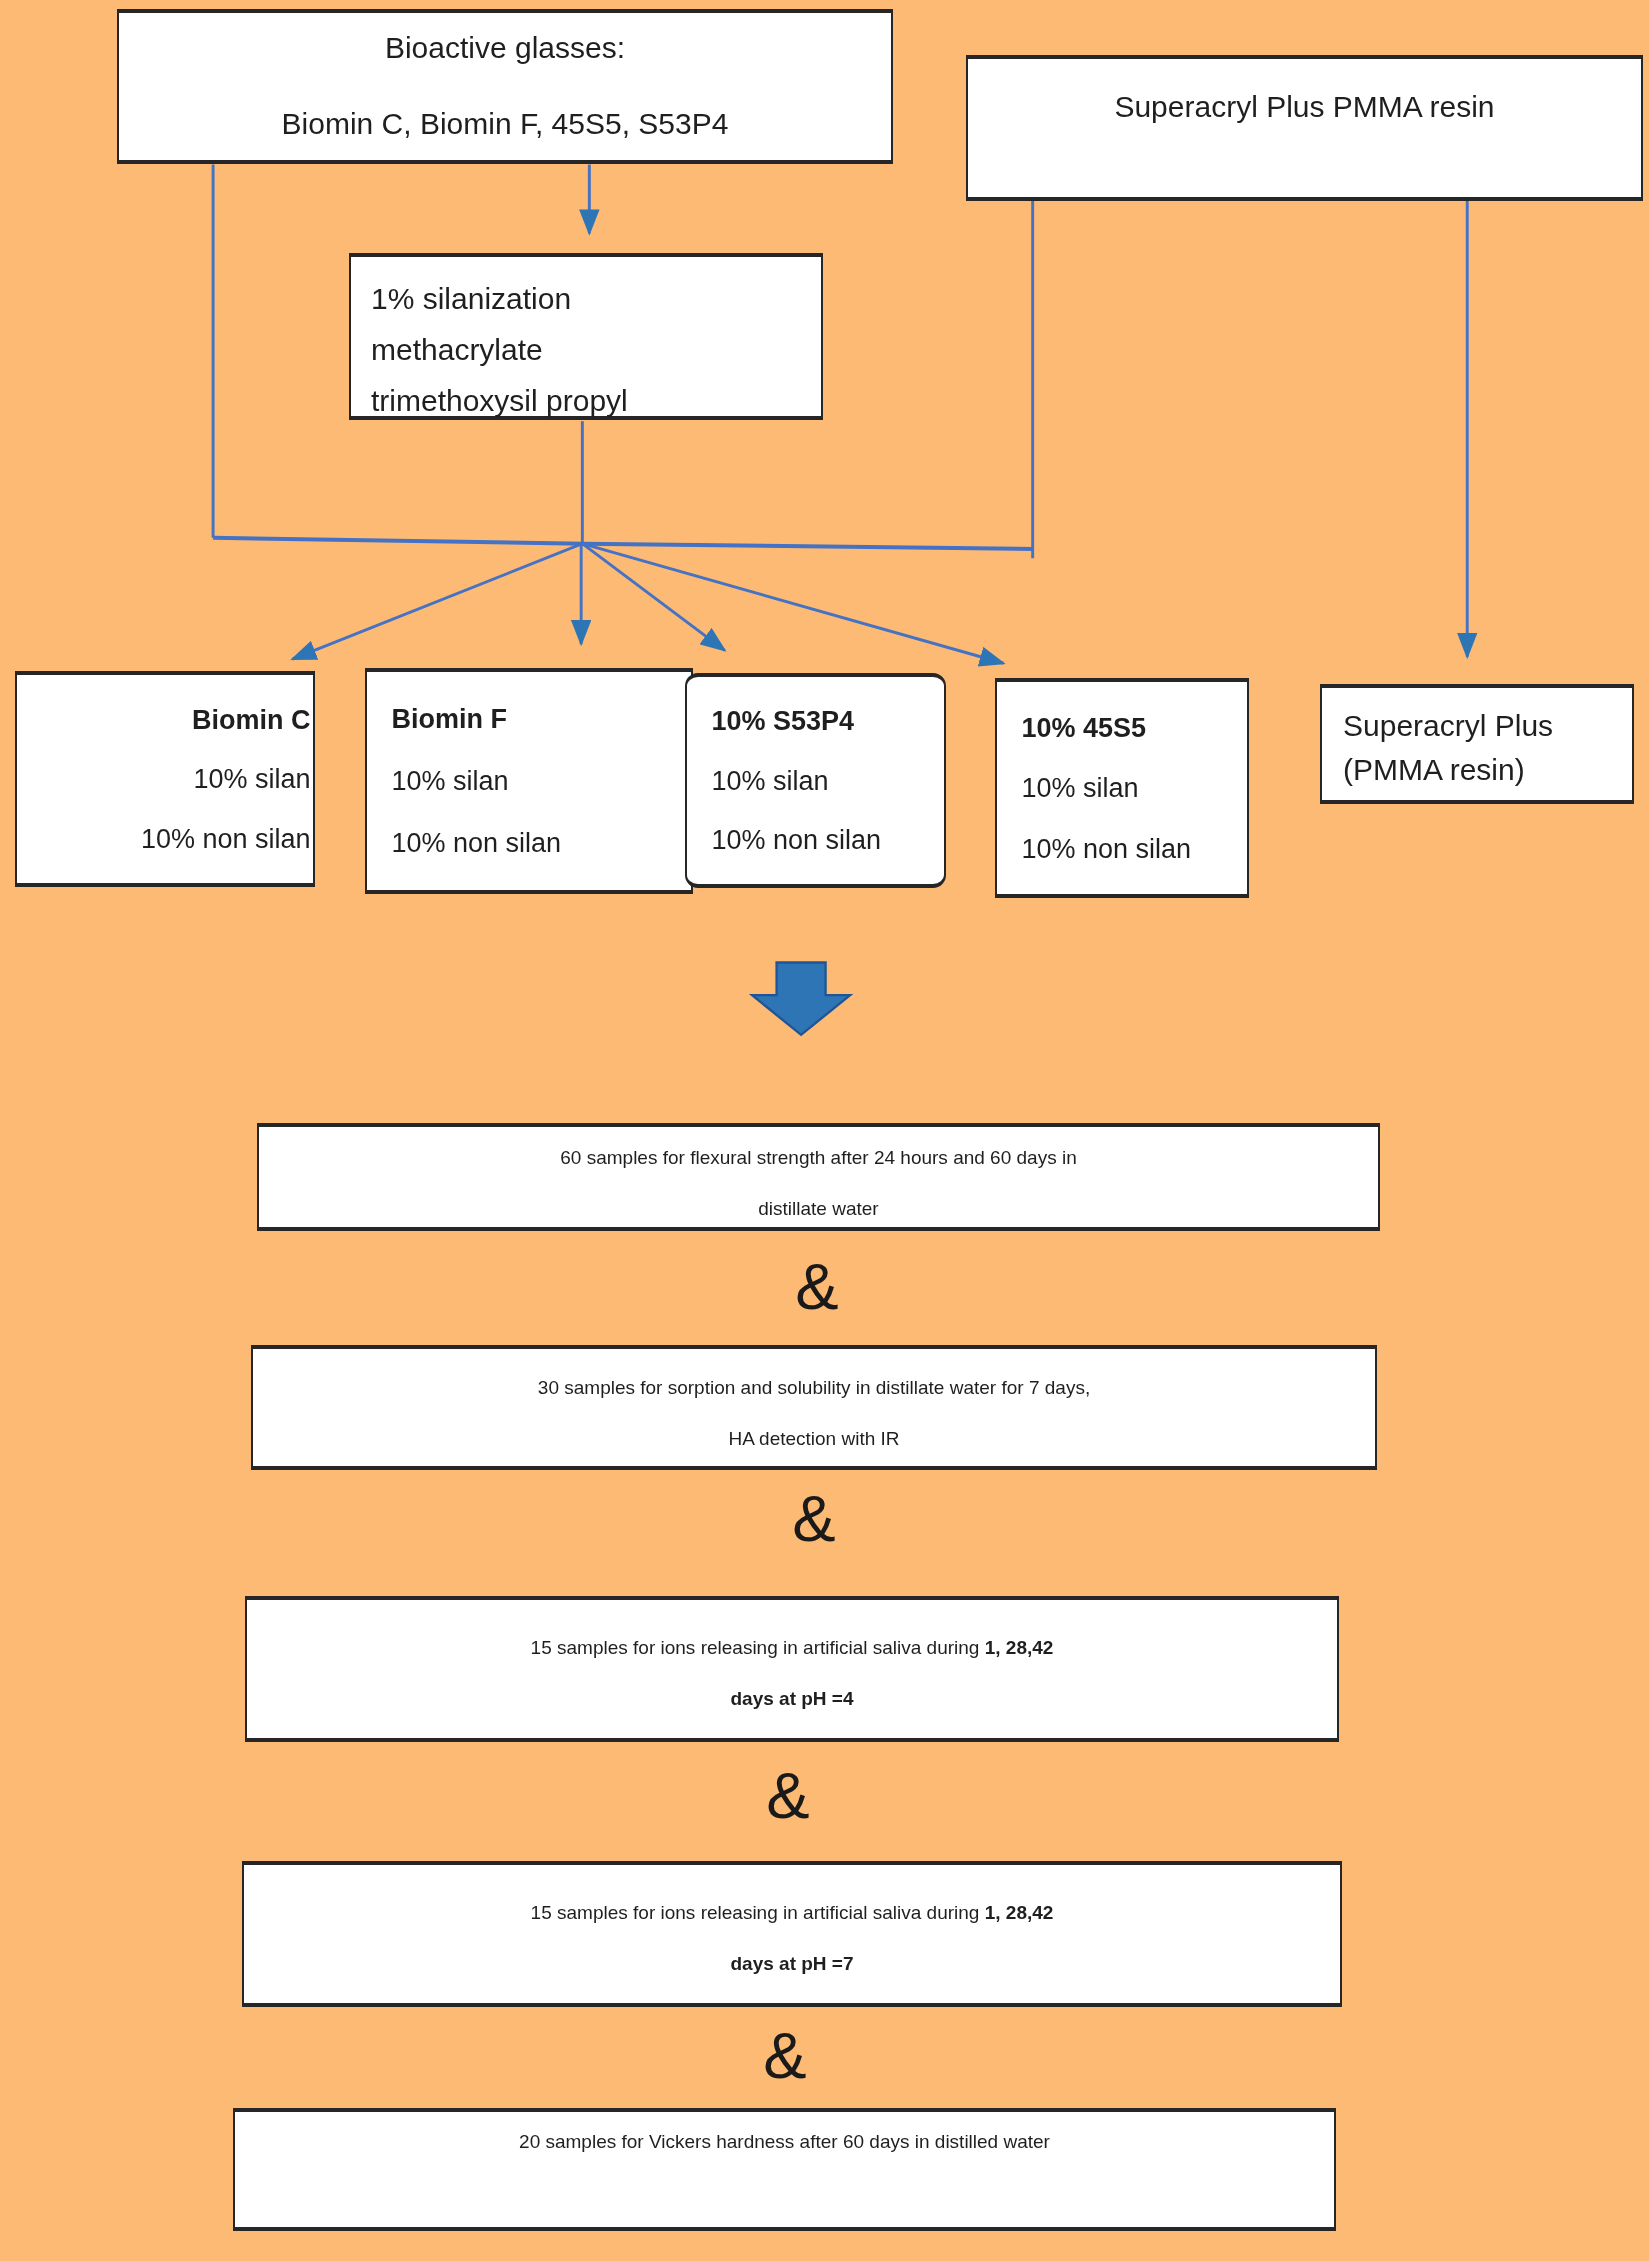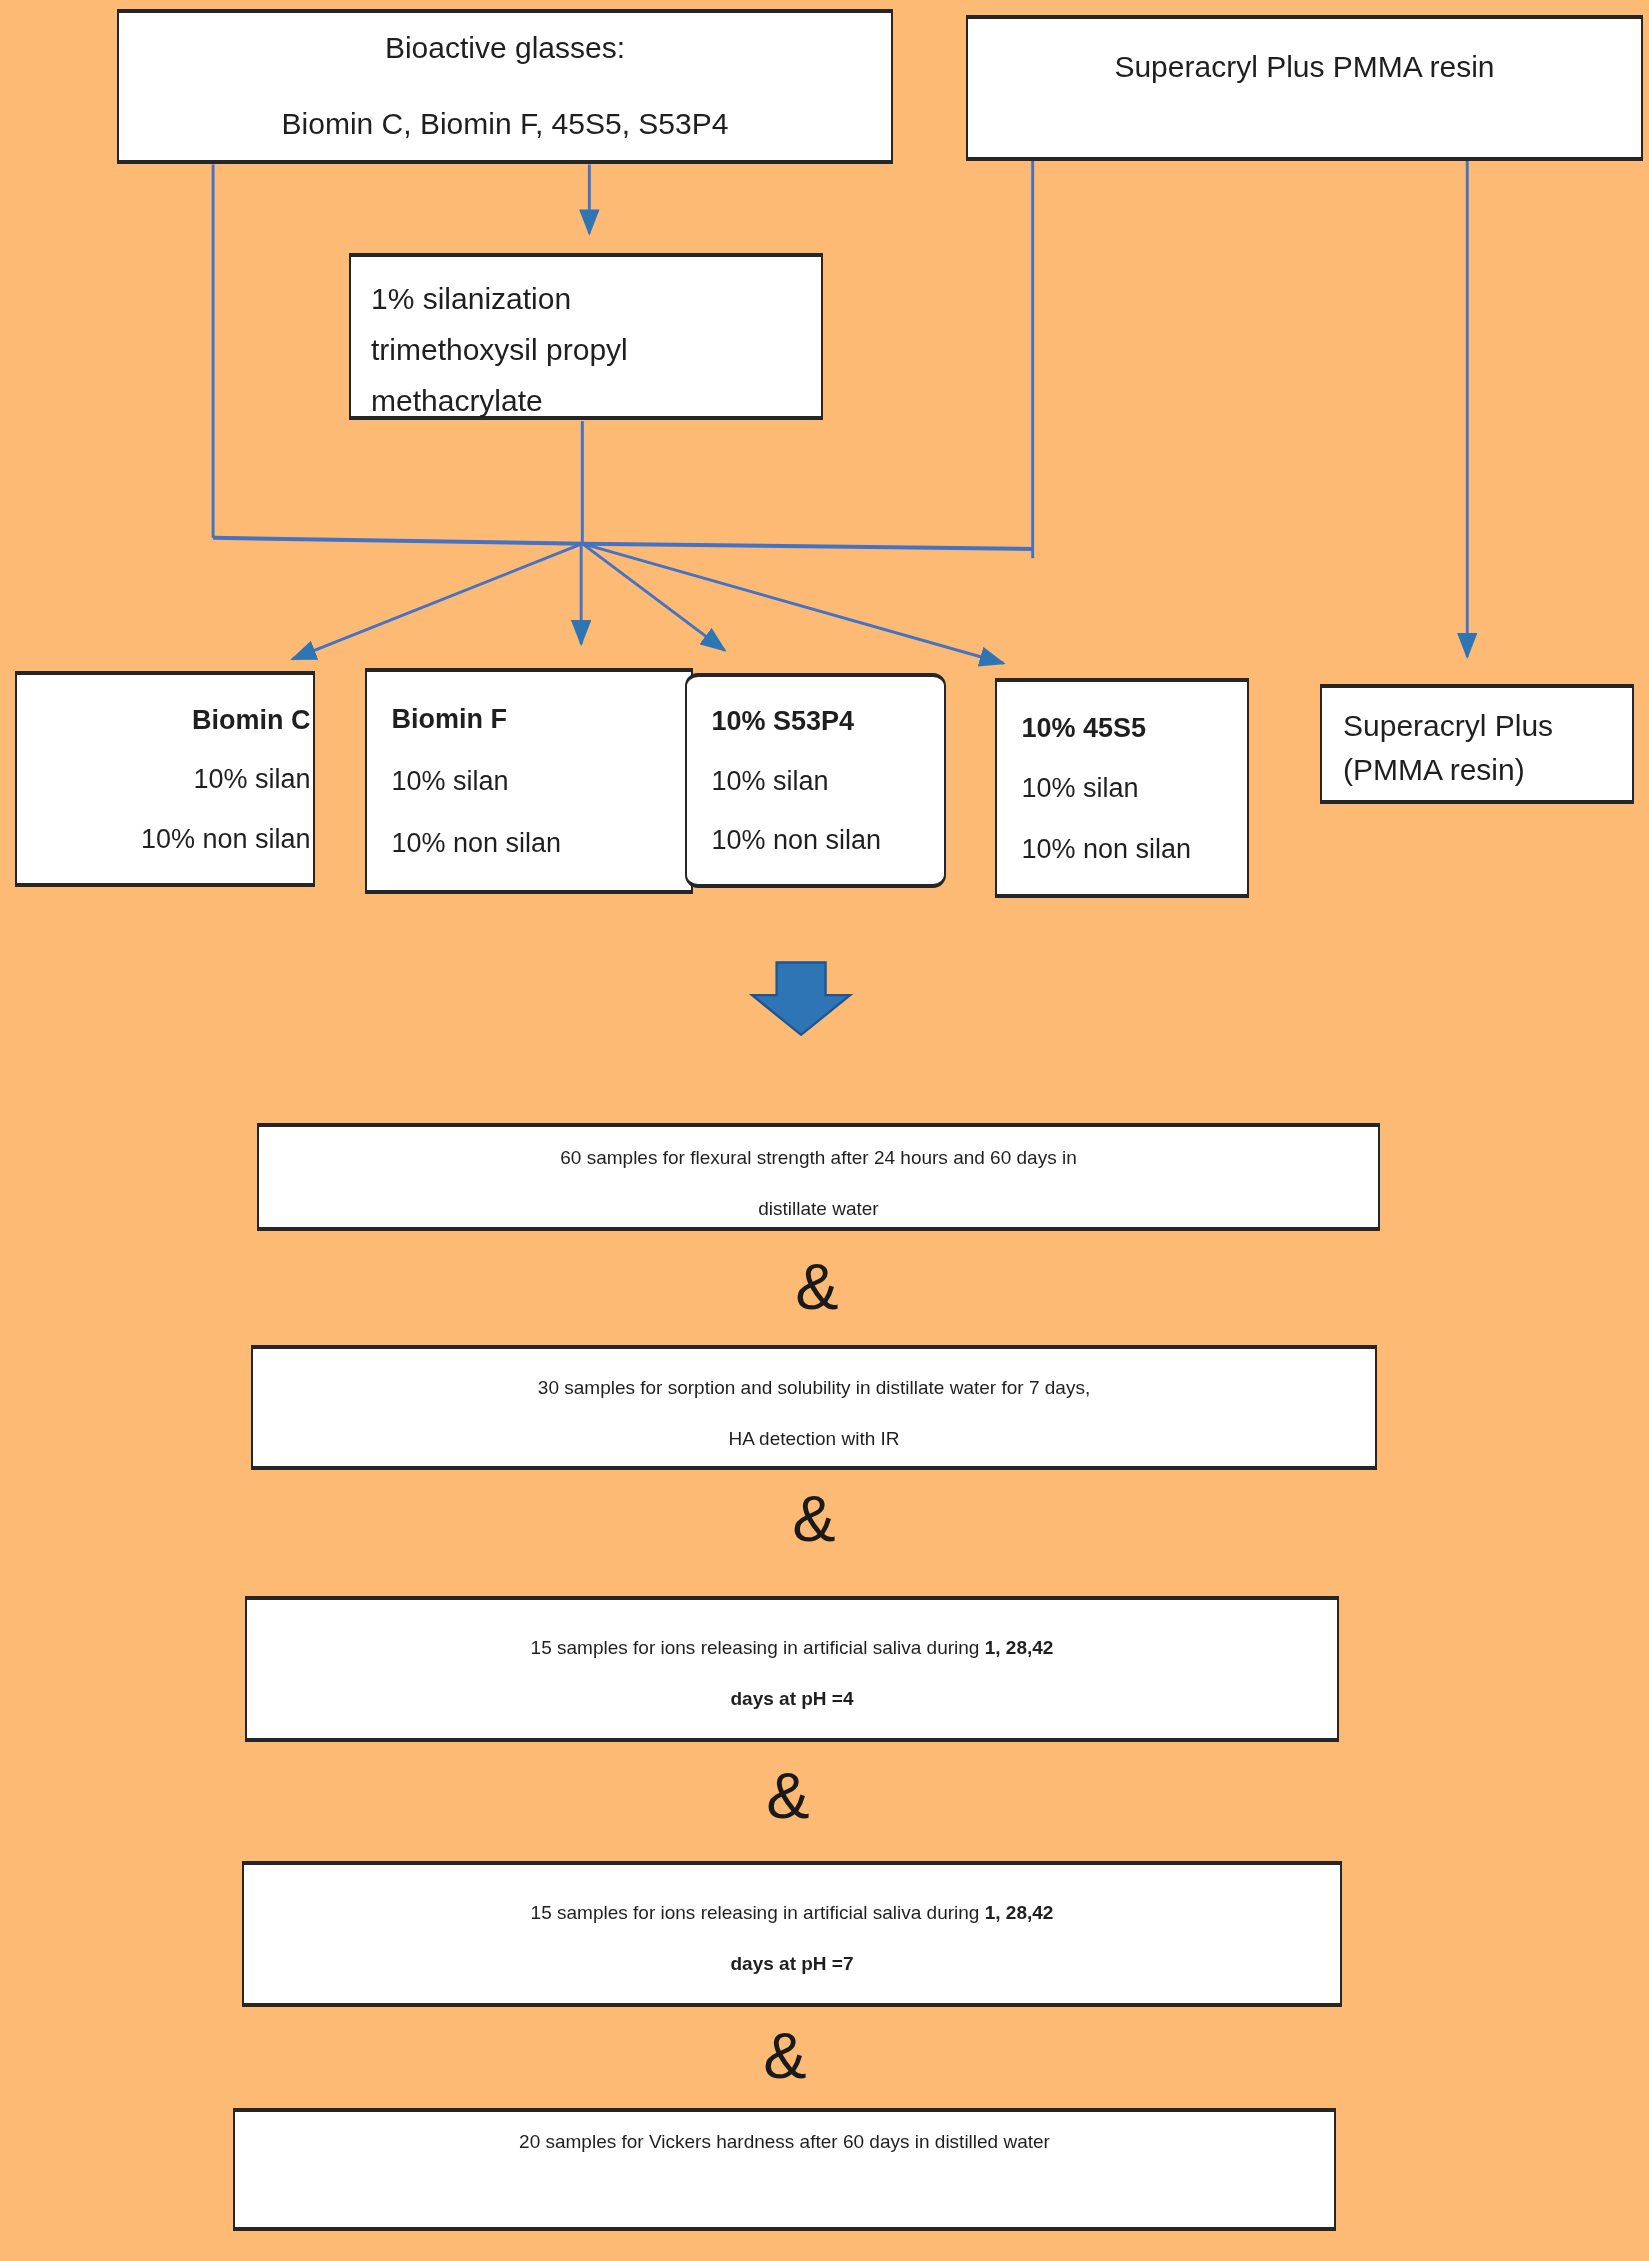--- a/index.html
+++ b/index.html
@@ -20,21 +20,21 @@
   .box {
     position:absolute;
     background:#ffffff;
     border:2.9px solid #262626;
     border-top-width:4.1px;
     border-bottom-width:4.1px;
     box-sizing:border-box;
   }
   .src-box { display:flex; flex-direction:column; align-items:center; }
   .bioactive-box { justify-content:space-between; padding:17.5px 23px 18.7px 23px; }
-  .superacryl-box { padding-top:30px; }
+  .superacryl-box { padding-top:30px;margin-top:40px; }
   .top-line { font-size:30px; line-height:35px; white-space:nowrap; text-align:center; }
   .silan-box { padding:16.3px 0 0 20px; }
   .silan-line { font-size:30px; line-height:51px; white-space:nowrap; }
   .mat-box {
     display:flex; flex-direction:column; justify-content:space-evenly;
     font-size:27px; line-height:30px;
   }
   .mat-center { text-align:center; padding:0 2px;align-items:flex-end; }
   .mat-left { text-align:left; padding-left:24.5px; }
   .mat-title { font-weight:bold; }
@@ -86,22 +86,22 @@
     <div class="top-line">Bioactive glasses:</div>
     <div class="top-line">Biomin C, Biomin F, 45S5, S53P4</div>
   </div>
 
   <div class="box src-box superacryl-box" style="left:966px; top:14.6px; width:677px; height:146px;">
     <div class="top-line">Superacryl Plus PMMA resin</div>
   </div>
 
   <div class="box silan-box" style="left:349px; top:253px; width:474px; height:167px;">
     <div class="silan-line">1% silanization</div>
+    <div class="silan-line">methacrylate</div>
     <div class="silan-line">trimethoxysil propyl</div>
-    <div class="silan-line">methacrylate</div>
   </div>
 
   <div class="box mat-box mat-center" style="left:14.6px; top:671px; width:300px; height:216px;">
     <div class="mat-title">Biomin C</div>
     <div>10% silan</div>
     <div>10% non silan</div>
   </div>
 
   <div class="box mat-box mat-left" style="left:365px; top:668px; width:328px; height:226px;">
     <div class="mat-title">Biomin F</div>

